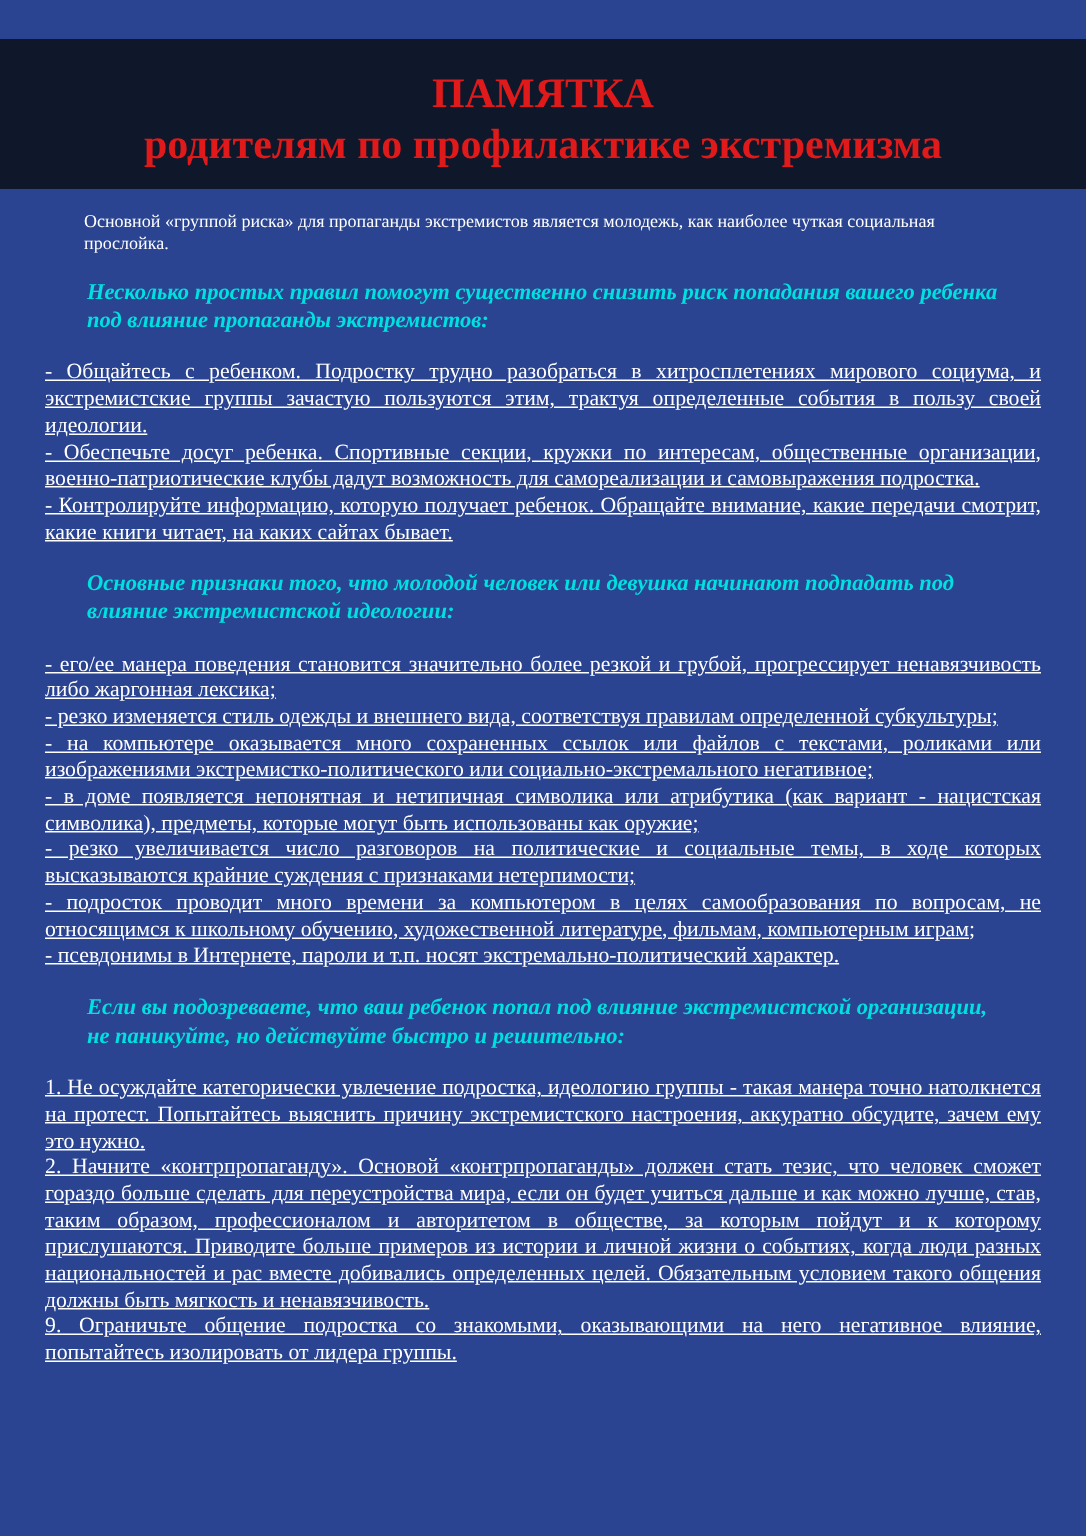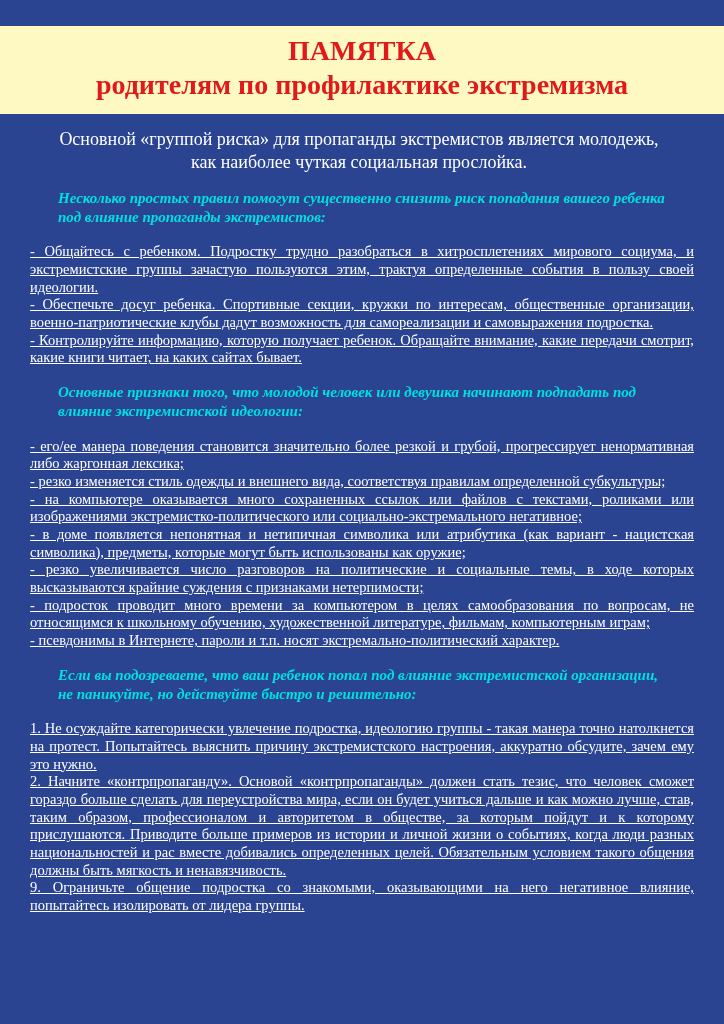--- a/index.html
+++ b/index.html
@@ -10,38 +10,38 @@
     overflow: hidden;
   }
   .page {
     width: 724px;
     height: 1024px;
     position: relative;
     overflow: hidden;
   }
   .header-band {
     margin-top: 26px;
-    background: #fef9c3;
-    padding: 8px 12px 12px;
+    background: #0f172a;
+    padding: 20px 12px 12px;
     text-align: center;
   }
   .title-line {
     color: #e01a1a;
     font-weight: bold;
     font-size: 28px;
     line-height: 1.22;
     font-family: "Liberation Serif", serif;
   }
   .content {
     padding: 8px 30px 0 30px;
   }
   .intro {
     color: #ffffff;
-    text-align: center;
-    font-size: 18px;
+    text-align: left;
+    font-size: 12px;
     line-height: 1.24;
     margin: 6px 32px 0 26px;
   }
   .section-heading {
     color: #00e0e0;
     font-weight: bold;
     font-style: italic;
     text-align: left;
     font-size: 15px;
     line-height: 1.28;
@@ -70,21 +70,21 @@
     <p class="intro">Основной «группой риска» для пропаганды экстремистов является молодежь, как наиболее чуткая социальная прослойка.</p>
 
     <h2 class="section-heading">Несколько простых правил помогут существенно снизить риск попадания вашего ребенка под влияние пропаганды экстремистов:</h2>
 
     <p class="para">- Общайтесь с ребенком. Подростку трудно разобраться в хитросплетениях мирового социума, и экстремистские группы зачастую пользуются этим, трактуя определенные события в пользу своей идеологии.</p>
     <p class="para">- Обеспечьте досуг ребенка. Спортивные секции, кружки по интересам, общественные организации, военно-патриотические клубы дадут возможность для самореализации и самовыражения подростка.</p>
     <p class="para">- Контролируйте информацию, которую получает ребенок. Обращайте внимание, какие передачи смотрит, какие книги читает, на каких сайтах бывает.</p>
 
     <h2 class="section-heading">Основные признаки того, что молодой человек или девушка начинают подпадать под влияние экстремистской идеологии:</h2>
 
-    <p class="para">- его/ее манера поведения становится значительно более резкой и грубой, прогрессирует ненормативная либо жаргонная лексика;</p>
+    <p class="para">- его/ее манера поведения становится значительно более резкой и грубой, прогрессирует ненавязчивость либо жаргонная лексика;</p>
     <p class="para">- резко изменяется стиль одежды и внешнего вида, соответствуя правилам определенной субкультуры;</p>
     <p class="para">- на компьютере оказывается много сохраненных ссылок или файлов с текстами, роликами или изображениями экстремистко-политического или социально-экстремального негативное;</p>
     <p class="para">- в доме появляется непонятная и нетипичная символика или атрибутика (как вариант - нацистская символика), предметы, которые могут быть использованы как оружие;</p>
     <p class="para">- резко увеличивается число разговоров на политические и социальные темы, в ходе которых высказываются крайние суждения с признаками нетерпимости;</p>
     <p class="para">- подросток проводит много времени за компьютером в целях самообразования по вопросам, не относящимся к школьному обучению, художественной литературе, фильмам, компьютерным играм;</p>
     <p class="para">- псевдонимы в Интернете, пароли и т.п. носят экстремально-политический характер.</p>
 
     <h2 class="section-heading">Если вы подозреваете, что ваш ребенок попал под влияние экстремистской организации, не паникуйте, но действуйте быстро и решительно:</h2>
 
     <p class="para">1. Не осуждайте категорически увлечение подростка, идеологию группы - такая манера точно натолкнется на протест. Попытайтесь выяснить причину экстремистского настроения, аккуратно обсудите, зачем ему это нужно.</p>

